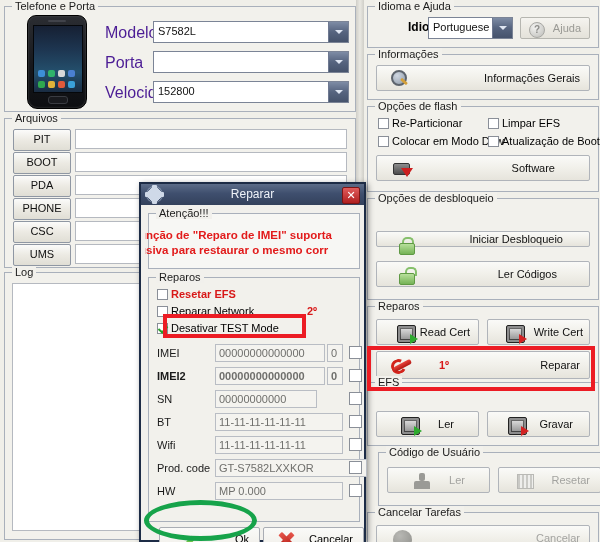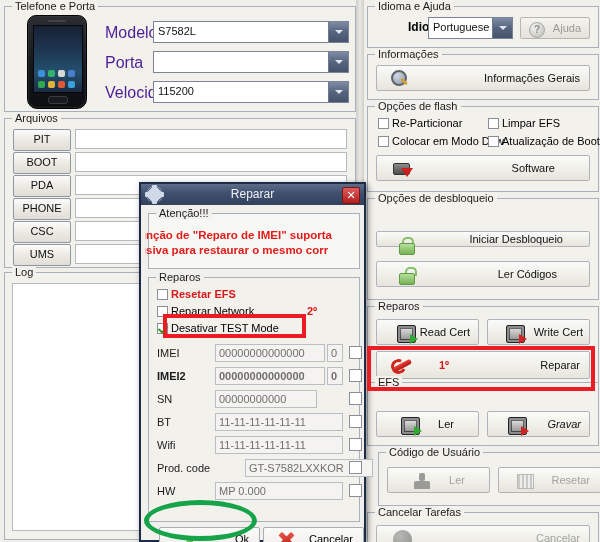--- a/index.html
+++ b/index.html
@@ -381,21 +381,21 @@
         <span class="flabel">Porta</span>
         <div class="combo" style="left:48px;width:196px;">
           <span class="val"></span>
           <span class="arrow"></span>
         </div>
       </div>
 
       <div class="frow" style="top:74px;width:244px;">
         <span class="flabel">Velocidade</span>
         <div class="combo" style="left:48px;width:196px;">
-          <span class="val">115200</span>
+          <span class="val">152800</span>
           <span class="arrow"></span>
         </div>
       </div>
     </div>
 
     <div class="gb" id="grp-files">
       <span class="gb-title">Arquivos</span>
 
       <div class="fileRow" style="top:10px;">
         <div class="fbtn">PIT</div>
@@ -539,21 +539,21 @@
           <span class="face"></span>
             <span class="tri-g"></span>
         </span>
         <span class="lbl" style="right:24px;">Ler</span>
       </div>
       <div class="bigbtn" id="efs-gravar">
         <span class="chip icn" style="left:20px;top:5px;">
           <span class="face"></span>
             <span class="tri-r"></span>
         </span>
-        <span class="lbl" style="right:8px;font-style:italic;">Gravar</span>
+        <span class="lbl" style="right:16px;">Gravar</span>
       </div>
     </div>
 
     <div class="gb" id="grp-user">
       <span class="gb-title">Código de Usuário</span>
       <div class="bigbtn dis" id="user-ler">
         <span class="usr-ico icn" style="left:26px;top:5px;">
           <span class="hh"></span>
             <span class="bb"></span>
         </span>
@@ -649,21 +649,21 @@
         <div class="drow" style="top:158px;width:196px;text-align:center;">
           <span class="dl">Wifi</span>
           <span class="di" style="left:58px;width:128px;">
             <span>11-11-11-11-11-11</span>
           </span>
           <span class="dchk" style="left:192px;"></span>
         </div>
 
         <div class="drow" style="top:181px;width:196px;">
           <span class="dl">Prod. code</span>
-          <span class="di" style="left:58px;width:128px;margin-left:30px;">
+          <span class="di" style="left:58px;width:152px;">
             <span>GT-S7582LXXKOR</span>
           </span>
           <span class="dchk" style="left:192px;"></span>
         </div>
 
         <div class="drow" style="top:204px;width:196px;">
           <span class="dl">HW</span>
           <span class="di" style="left:58px;width:128px;">
             <span>MP 0.000</span>
           </span>

